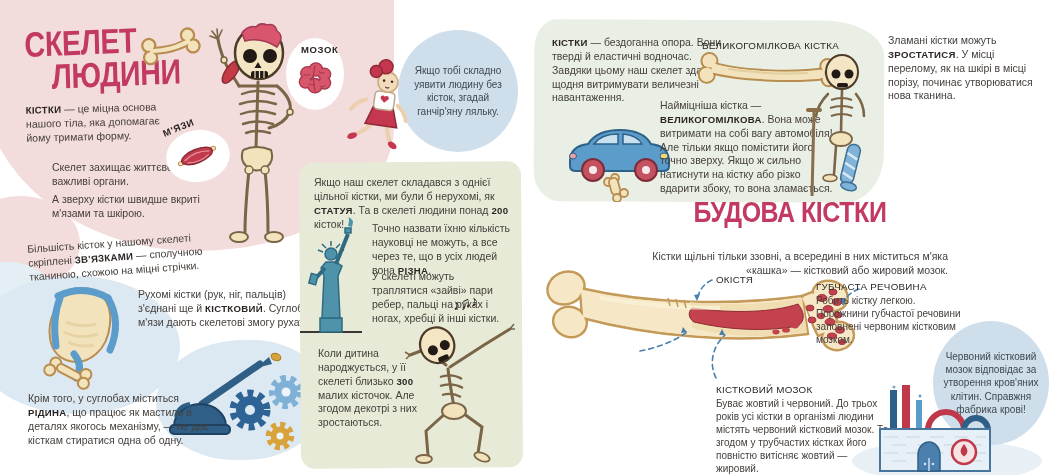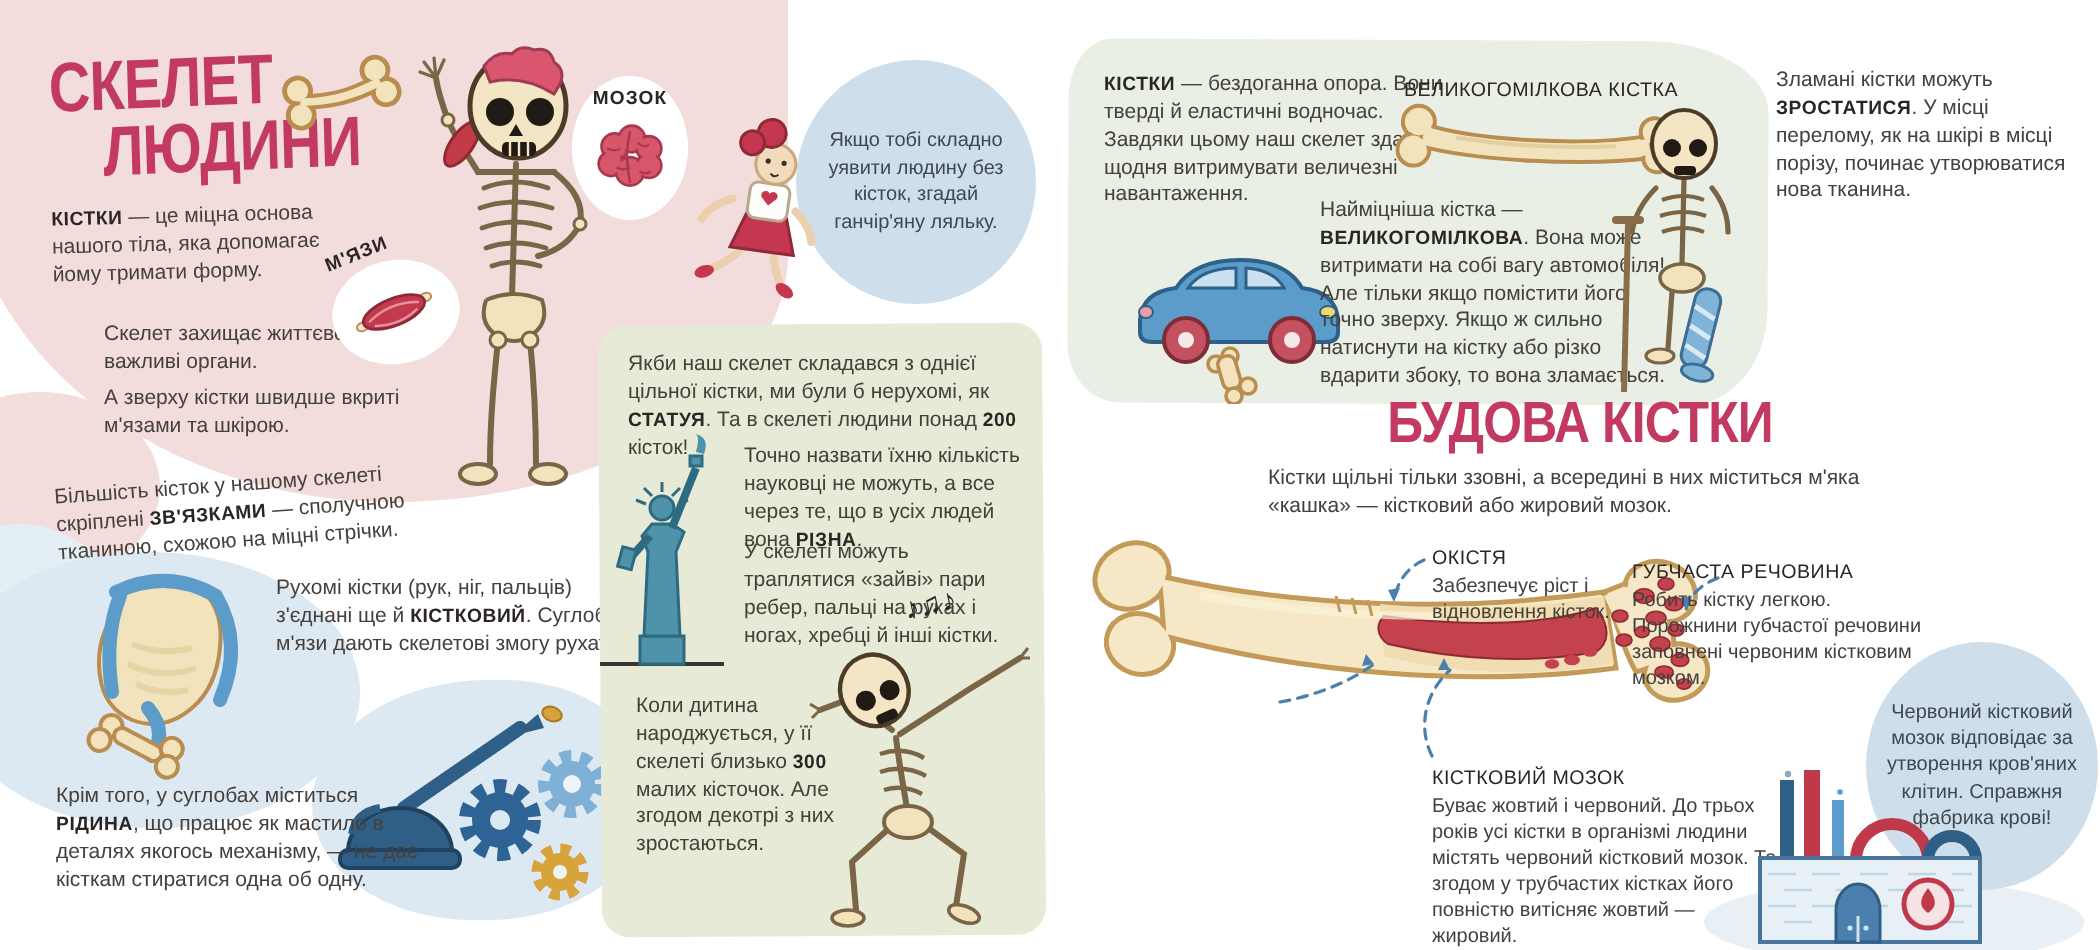--- a/index.html
+++ b/index.html
@@ -102,21 +102,21 @@
       <path d="M47 13 q6 -8 14 -6 q4 -5 11 -2 q8 -2 10 6 q6 4 3 11 l-3 5 q-16 -10 -32 -6 z" fill="#d9566e" stroke="#a23a54" stroke-width="1.5"></path>
       <circle cx="55" cy="36" r="7" fill="#221a14"></circle>
       <circle cx="75" cy="36" r="7" fill="#221a14"></circle>
       <path d="M63 42 l3.5 6 h-7 z" fill="#221a14"></path>
       <rect x="56" y="51" width="17" height="7" rx="2.5" fill="#221a14"></rect>
       <path d="M60 51 v7 M64.5 51 v7 M69 51 v7" stroke="#f4e6c4" stroke-width="1.2"></path>
     </svg>
   </div>
 
   <div class="abs" style="left:286px;top:38px;width:58px;height:72px;background:#fff;border-radius:50%"></div>
-  <div class="abs label-cond" style="left:284px;top:44px;width:62px;text-align:center">МОЗОК</div>
+  <div class="abs label-cond" style="left:301px;top:44px;width:62px;text-align:left">МОЗОК</div>
   <div class="abs" style="left:296px;top:60px">
     <svg width="38" height="38" viewBox="0 0 40 40">
       <g fill="#d8566a" stroke="#a83850" stroke-width="1.4">
         <circle cx="12" cy="14" r="7"></circle>
           <circle cx="21" cy="10" r="7"></circle>
           <circle cx="30" cy="15" r="6.5"></circle>
         <circle cx="10" cy="23" r="6.5"></circle>
           <circle cx="20" cy="27" r="7.5"></circle>
           <circle cx="30" cy="24" r="6.5"></circle>
       </g>
@@ -207,21 +207,21 @@
       <circle cx="33" cy="23" r="1.3" fill="#3a2d22"></circle>
         <circle cx="41" cy="23" r="1.3" fill="#3a2d22"></circle>
       <path d="M35 29 q2 2 4 0" stroke="#3a2d22" stroke-width="1" fill="none"></path>
       <circle cx="33" cy="9" r="7" fill="#c4374f" stroke="#8e2a38" stroke-width="1.5"></circle>
       <circle cx="24" cy="15" r="6" fill="#c4374f" stroke="#8e2a38" stroke-width="1.5"></circle>
     </svg>
   </div>
 
   <div class="abs" style="left:300px;top:162px;width:222px;height:306px;background:#e7ead6;border-radius:14px;transform:rotate(-.4deg)"></div>
 
-  <p class="abs txt" style="left:314px;top:176px;width:198px"><span>Якби наш скелет складався з однієї цільної кістки, ми були б нерухомі, як </span><span class="kw">СТАТУЯ</span><span>. Та в скелеті людини понад </span><span class="kw">200</span><span> кісток!</span></p>
+  <p class="abs txt" style="left:314px;top:176px;width:198px"><span>Якщо наш скелет складався з однієї цільної кістки, ми були б нерухомі, як </span><span class="kw">СТАТУЯ</span><span>. Та в скелеті людини понад </span><span class="kw">200</span><span> кісток!</span></p>
 
   <div class="abs" style="left:296px;top:210px">
     <svg width="70" height="127" viewBox="0 0 70 127">
       <line x1="4" y1="122" x2="66" y2="122" stroke="#3c3630" stroke-width="2"></line>
       <g fill="#4f93aa" stroke="#2e6b80" stroke-width="1.5">
         <rect x="24" y="108" width="22" height="14"></rect>
         <path d="M26 108 L44 108 L42 66 L46 56 L40 52 L30 52 L25 58 L28 66 Z"></path>
         <circle cx="35" cy="44" r="6"></circle>
         <path d="M40 54 L52 24" stroke-width="4" fill="none"></path>
         <path d="M29 58 L20 68" stroke-width="4" fill="none"></path>
@@ -344,21 +344,21 @@
       <circle cx="49" cy="28" r="4.5" fill="#221a14"></circle>
       <rect x="37" y="37" width="11" height="4.5" rx="2" fill="#221a14"></rect>
     </svg>
   </div>
 
   <p class="abs txt" style="left:888px;top:34px;width:154px"><span>Зламані кістки можуть </span><span class="kw">ЗРОСТАТИСЯ</span><span>. У місці перелому, як на шкірі в місці порізу, починає утворюватися нова тканина.</span></p>
 
 
 
   <div class="abs title-sect" style="left:640px;top:196px;width:300px">БУДОВА КІСТКИ</div>
-  <p class="abs txt" style="left:634px;top:233px;width:314px;text-align:left">Кістки щільні тільки ззовні, а всередині в них міститься м'яка «кашка» — кістковий або жировий мозок.</p>
+  <p class="abs txt" style="left:634px;top:250px;width:314px;text-align:right">Кістки щільні тільки ззовні, а всередині в них міститься м'яка «кашка» — кістковий або жировий мозок.</p>
 
   <div class="abs" style="left:540px;top:252px">
     <svg width="332" height="112" viewBox="0 0 332 112">
       <g stroke="#c49a58" stroke-width="2.5" fill="#f6e8c6">
         <ellipse cx="26" cy="36" rx="19" ry="16" transform="rotate(-24 26 36)"></ellipse>
         <ellipse cx="30" cy="70" rx="17" ry="15" transform="rotate(18 30 70)"></ellipse>
         <path d="M40 36 C110 52 190 54 262 44 L268 82 C195 92 110 84 42 66 Z"></path>
         <ellipse cx="290" cy="44" rx="18" ry="15" transform="rotate(18 290 44)"></ellipse>
         <ellipse cx="298" cy="84" rx="16" ry="14" transform="rotate(-14 298 84)"></ellipse>
         <path d="M272 40 C290 44 300 60 296 78 L278 84 C270 70 268 56 262 44 Z"></path>
@@ -409,21 +409,20 @@
         <path d="M157 51 l-3 -6 l6 -1 z"></path>
         <path d="M303 55 l-3 -6 l6 -1 z"></path>
         <path d="M147 82 l-6 1 l2 -6 z"></path>
         <path d="M185 85 l-6 0 l3 -6 z"></path>
       </g>
     </svg>
   </div>
 
   <div class="abs" style="left:716px;top:274px;width:128px">
     <div class="hdr">ОКІСТЯ</div>
-    <div class="txt-sm">Забезпечує ріст і відновлення кісток.</div>
   </div>
 
   <div class="abs" style="left:816px;top:281px;width:154px">
     <div class="hdr">ГУБЧАСТА РЕЧОВИНА</div>
     <div class="txt-sm">Робить кістку легкою. Порожнини губчастої речовини заповнені червоним кістковим мозком.</div>
   </div>
 
 
   <div class="abs" style="left:716px;top:384px;width:176px">
     <div class="hdr">КІСТКОВИЙ МОЗОК</div>

